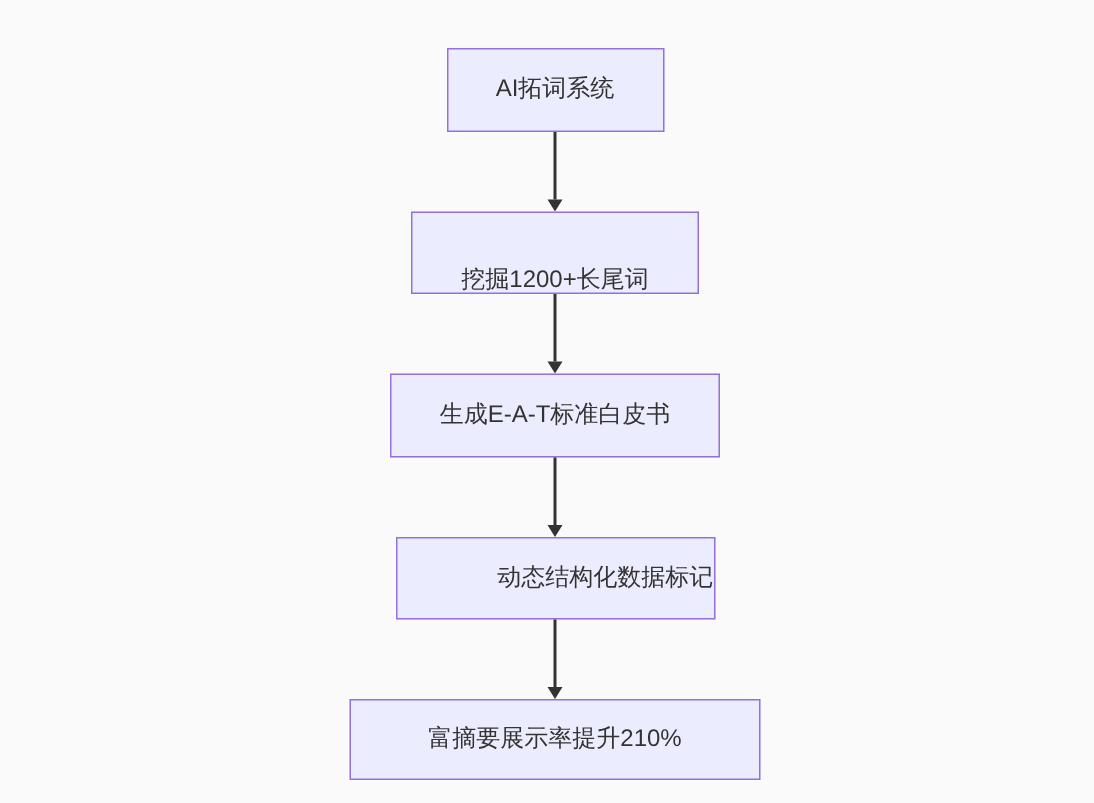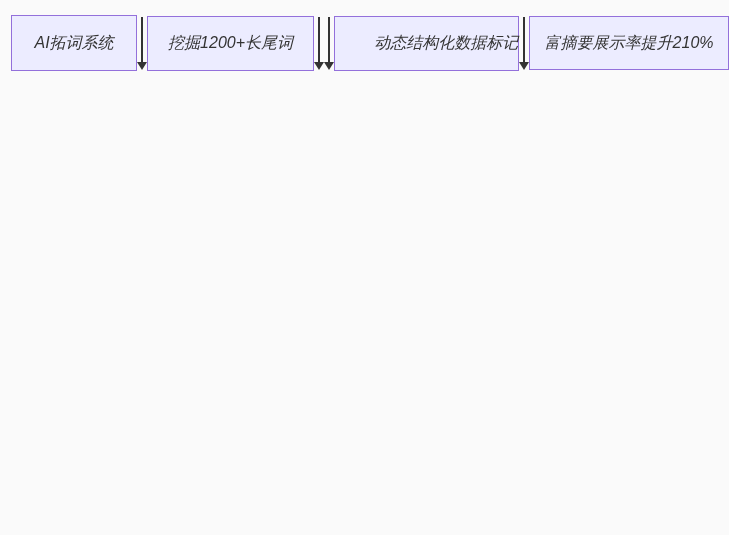--- a/index.html
+++ b/index.html
@@ -15,48 +15,47 @@
   .canvas {
     position: relative;
     width: 729px;
     height: 535px;
   }
 
   .flow {
     position: absolute;
     left: 0;
     right: 0;
-    top: 15px;
+    top: 32px;
     margin-left: 11px; 
     display: flex;
-    flex-direction: row;
+    flex-direction: column;
     align-items: center;
-    font-style: italic;
   }
 
   .node {
     height: 55px;
     display: flex;
     align-items: center;
     justify-content: center;
     background: var(--node-fill, #ECECFF);
     border: 1px solid var(--node-border, #9370DB);
     color: var(--node-text, #333333);
     font-size: 16px;
     line-height: 1;
     text-align: center;
     white-space: nowrap;
   }
 
   
   .n1 { width: 145px; height: 56px; }
-  .n2 { width: 192px; }
+  .n2 { width: 192px; align-items: flex-end; }
   .n3 { width: 220px; height: 56px; }
   .n4 { width: 213px; justify-content: flex-end; }
-  .n5 { width: 230px; height: 54px; }
+  .n5 { width: 274px; height: 54px; }
 
   .arrow {
     height: 53px;
     width: 10px;
     display: flex;
     flex-direction: column;
     align-items: center;
   }
 
   .arrow .line {
@@ -92,20 +91,23 @@
 
     <div class="node n2">
       <span>挖掘1200+长尾词</span>
     </div>
 
     <div class="arrow">
       <span class="line"></span>
       <span class="head"></span>
     </div>
 
+    <div class="node n3">
+      <span>生成E-A-T标准白皮书</span>
+    </div>
 
     <div class="arrow">
       <span class="line"></span>
       <span class="head"></span>
     </div>
 
     <div class="node n4">
       <span>动态结构化数据标记</span>
     </div>
 

